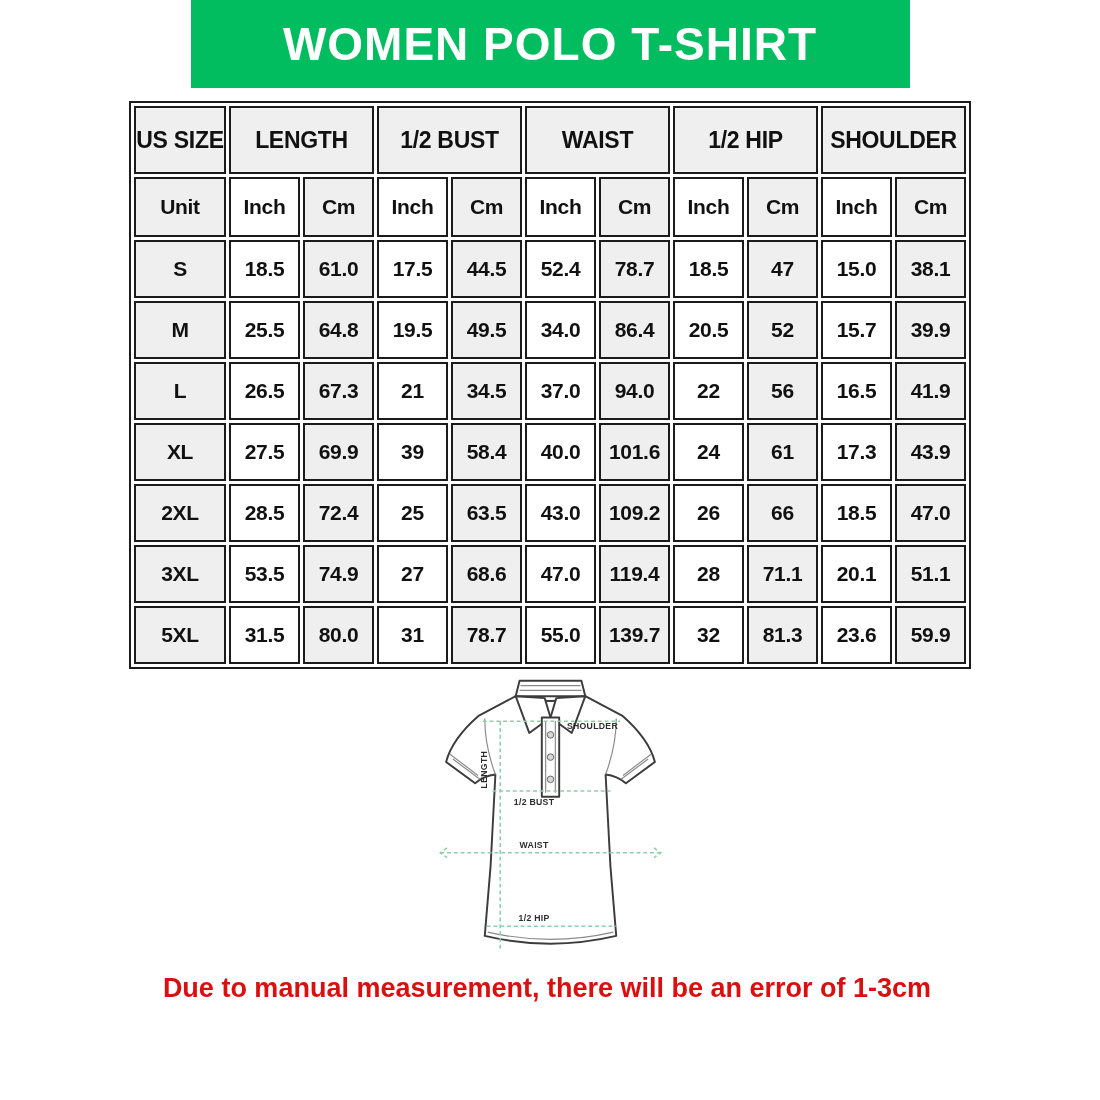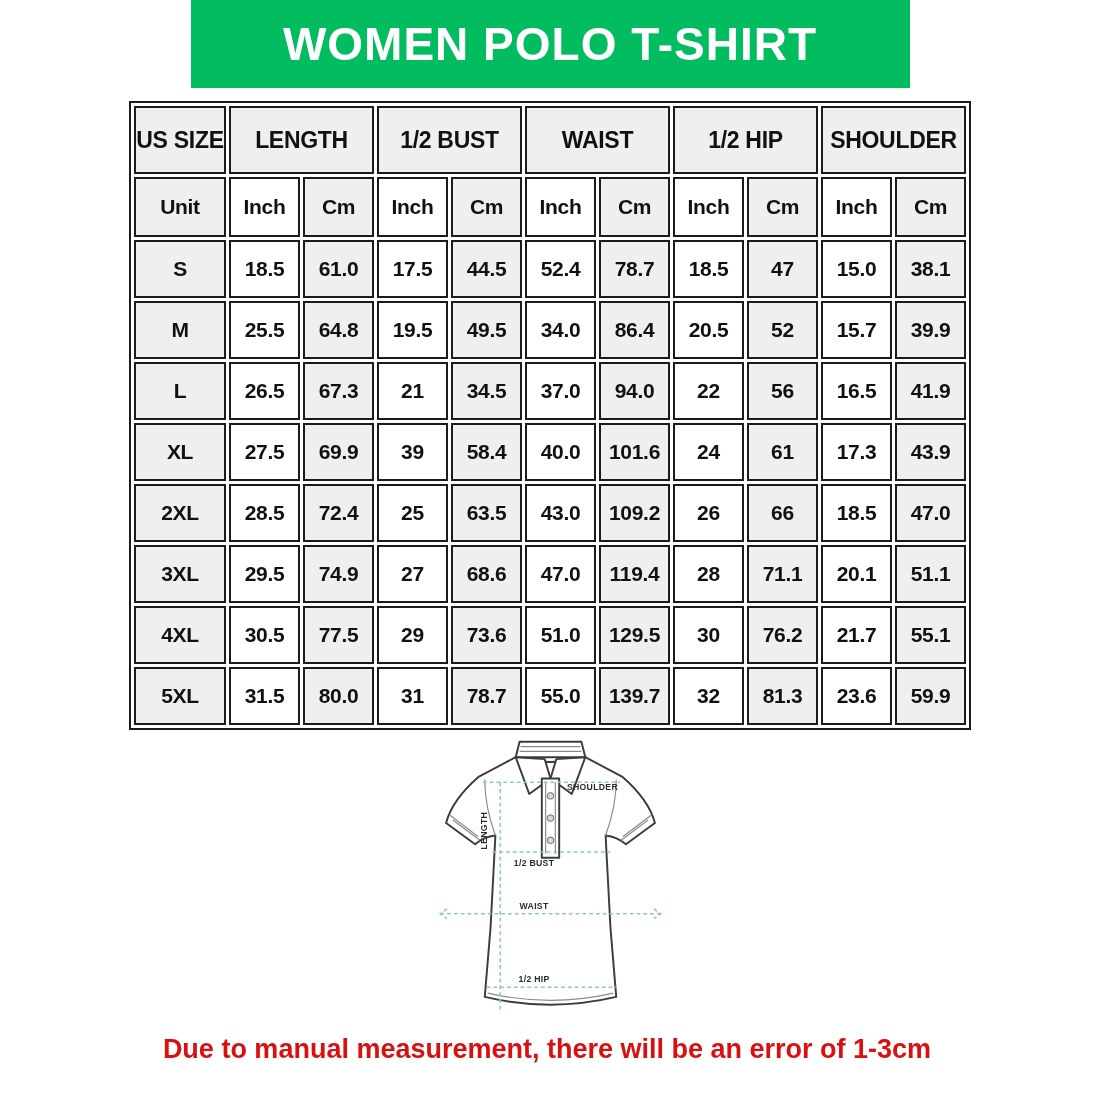--- a/index.html
+++ b/index.html
@@ -183,43 +183,30 @@
       <td>63.5</td>
       <td>43.0</td>
       <td>109.2</td>
       <td>26</td>
       <td>66</td>
       <td>18.5</td>
       <td>47.0</td>
     </tr>
     <tr class="data-row">
       <td>3XL</td>
-      <td>29.5</td>
+      <td>53.5</td>
       <td>74.9</td>
       <td>27</td>
       <td>68.6</td>
       <td>47.0</td>
       <td>119.4</td>
       <td>28</td>
       <td>71.1</td>
       <td>20.1</td>
       <td>51.1</td>
-    </tr>
-    <tr class="data-row">
-      <td>4XL</td>
-      <td>30.5</td>
-      <td>77.5</td>
-      <td>29</td>
-      <td>73.6</td>
-      <td>51.0</td>
-      <td>129.5</td>
-      <td>30</td>
-      <td>76.2</td>
-      <td>21.7</td>
-      <td>55.1</td>
     </tr>
     <tr class="data-row">
       <td>5XL</td>
       <td>31.5</td>
       <td>80.0</td>
       <td>31</td>
       <td>78.7</td>
       <td>55.0</td>
       <td>139.7</td>
       <td>32</td>

